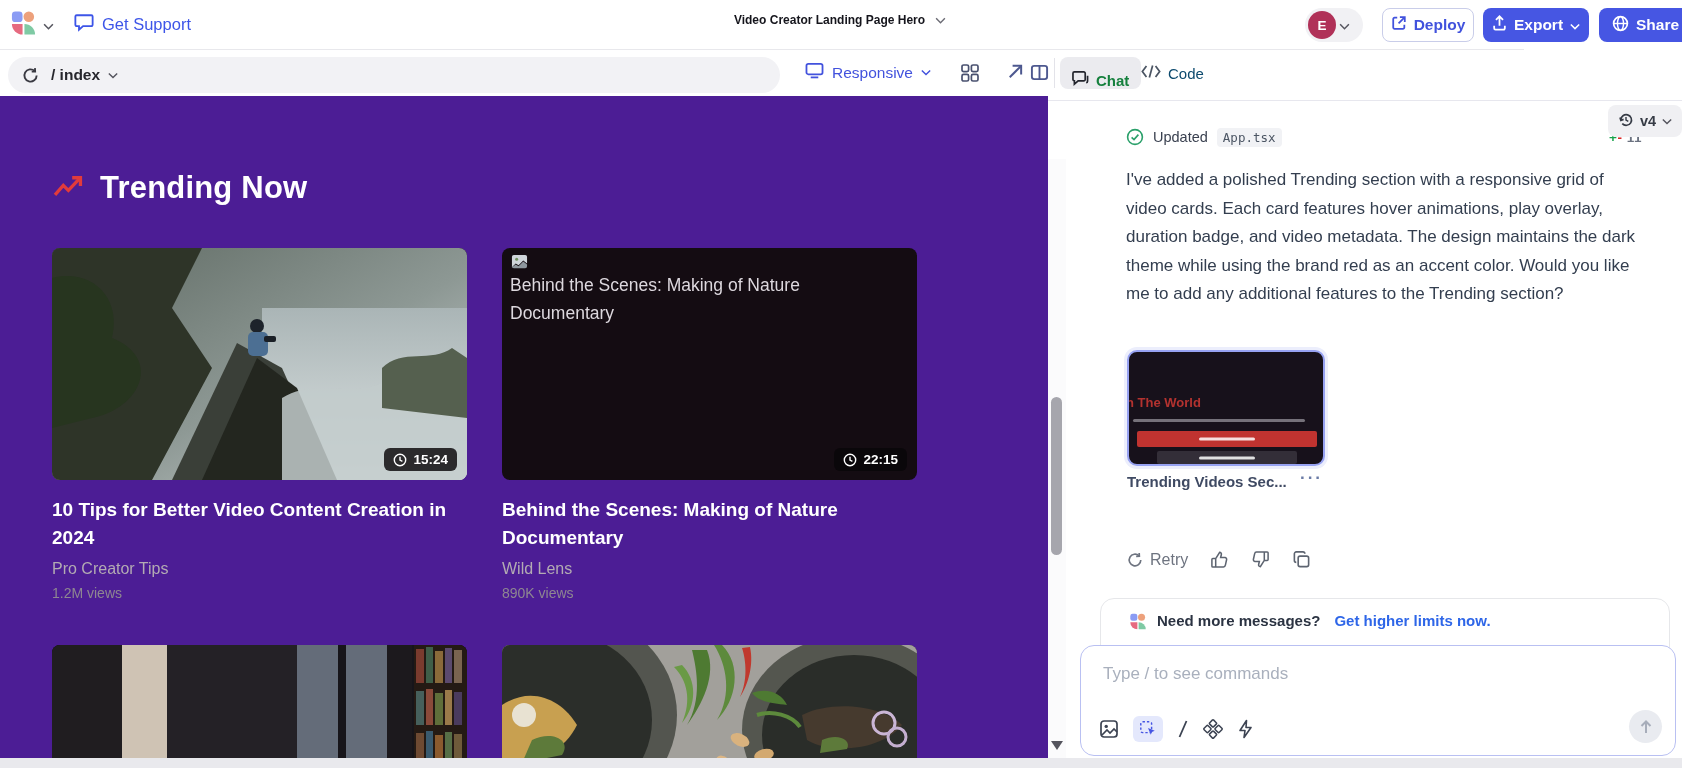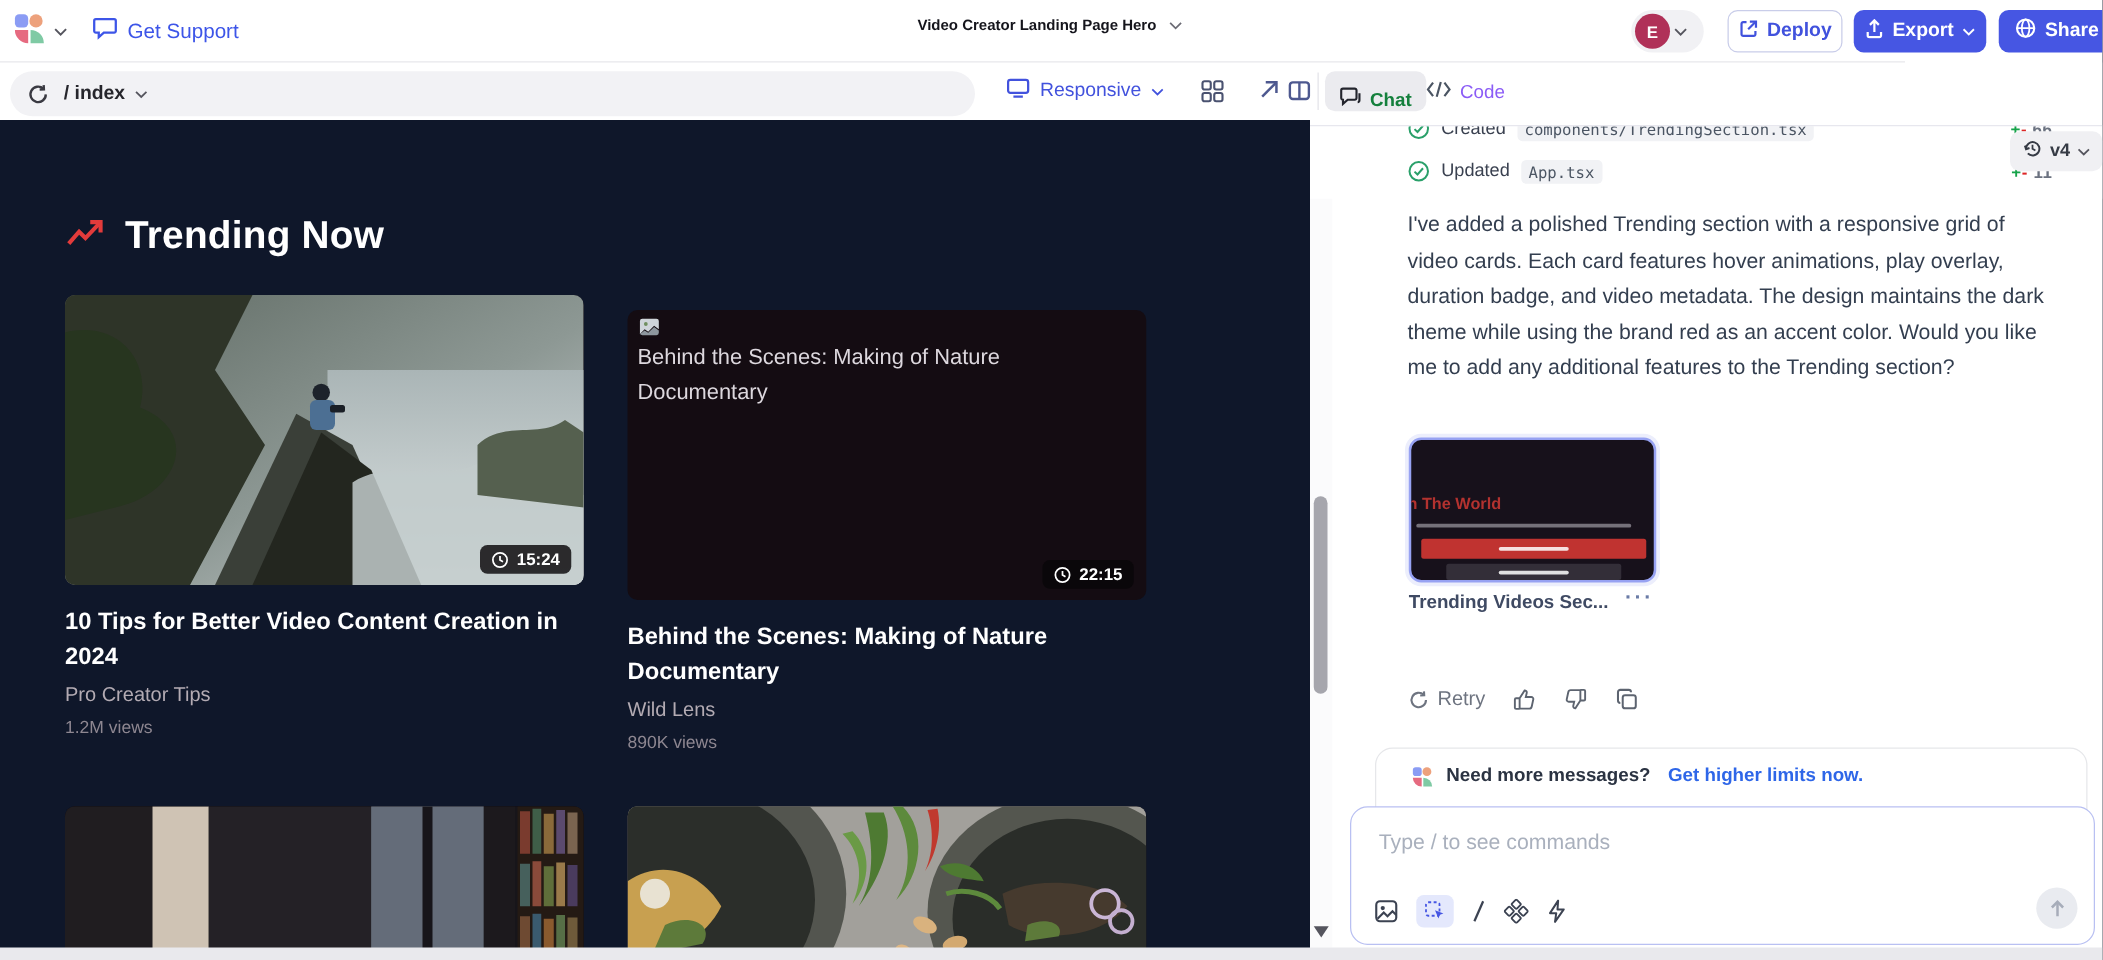--- a/index.html
+++ b/index.html
@@ -23,25 +23,25 @@
   .btn-share  { left:1599px; top:8px; width:93px; background:#4656e3; color:#fff; }
 
   
   .toolbar { left:0; top:50px; width:1682px; height:46px; background:#fff; z-index:19; }
   .url-pill { left:8px; top:7px; width:772px; height:36px; background:#f2f2f5; border-radius:18px; display:flex; align-items:center; padding:0 14px; gap:12px; }
   .url-path { font-size:15.5px; font-weight:700; color:#26262c; display:flex; align-items:center; gap:8px; cursor:pointer; }
   .device-group { left:805px; top:12px; display:flex; align-items:center; gap:8px; color:#4252dd; font-size:15.5px; font-weight:500; cursor:pointer; }
   .tb-icon { top:13px; width:20px; height:20px; cursor:pointer; }
   .tb-divider { left:1054px; top:8px; width:1px; height:30px; background:#e3e3e9; }
   .tab-chat { left:1060px; top:7px; height:32px; padding:0 12px; background:#ebebef; border-radius:8px; display:flex; align-items:flex-end; gap:7px; font-size:15px; font-weight:700; color:#15803d; cursor:pointer; }
-  .tab-code { left:1133px; top:7px; height:32px; padding:0 8px; display:flex; align-items:center; gap:7px; font-size:15px; font-weight:500; color:#8b5cf6; cursor:pointer; }
+  .tab-code { left:1133px; top:7px; height:32px; padding:0 8px; display:flex; align-items:center; gap:7px; font-size:15px; font-weight:500; color:#0c4a6e; cursor:pointer; }
   .version-pill { left:1608px; top:7px; height:32px; padding:0 10px; background:#f0f0f3; border-radius:8px; display:flex; align-items:center; gap:6px; font-size:14.5px; font-weight:600; color:#363b45; cursor:pointer;margin-top:48px; }
 
   
-  .preview { left:0; top:96px; width:1048px; height:672px; background:#0f172a; overflow:hidden; }
+  .preview { left:0; top:96px; width:1048px; height:672px; background:#4c1d95; overflow:hidden; }
   .section-head { position:absolute; left:52px; top:74px; display:flex; align-items:center; gap:14px; }
   .section-title { font-size:31px; font-weight:700; color:#fff; letter-spacing:.2px; }
   .vcard { position:absolute; width:415px; cursor:pointer; }
   .vimg { position:relative; width:415px; height:232px; border-radius:8px; overflow:hidden; background:#140c12; }
   .vimg svg { display:block; }
   .badge { position:absolute; right:10px; bottom:9px; background:rgba(8,6,9,0.82); color:#fff; font-size:13.5px; font-weight:600; border-radius:6px; padding:4px 9px; display:flex; align-items:center; gap:6px; }
   .vtitle { margin-top:16px; width:400px; font-size:19px; font-weight:700; color:#fff; line-height:28px; }
   .vchannel { margin-top:8px; font-size:16px; color:#b3abb3; }
   .vviews { margin-top:7px; font-size:14px; color:#8e8791; }
   .alt-block { position:absolute; left:8px; top:6px; width:345px; font-size:17.5px; color:#ddd8de; line-height:28px; }
@@ -260,21 +260,21 @@
     <div class="section-head">
       <span>
         <svg width="34" height="28" viewBox="0 0 26 22">
             <polyline points="2,18 8.5,10.5 12.5,14.5 22,4.5" fill="none" stroke="#e23b3b" stroke-width="2.6"></polyline>
             <polyline points="15.5,4.5 22,4.5 22,11" fill="none" stroke="#e23b3b" stroke-width="2.6"></polyline>
           </svg>
       </span>
       <span class="section-title">Trending Now</span>
     </div>
 
-    <div class="vcard" style="left:52px; top:140px;">
+    <div class="vcard" style="left:52px; top:152px;">
       <div class="vimg">
         <svg width="415" height="232" viewBox="0 0 415 232" preserveAspectRatio="none">
           <defs>
             <linearGradient id="sky1" x1="0" y1="0" x2="1" y2="1">
               <stop offset="0" stop-color="#5f6a63"></stop>
                 <stop offset="0.55" stop-color="#8d9894"></stop>
                 <stop offset="1" stop-color="#cdd3d4"></stop>
             </linearGradient>
             <linearGradient id="fog1" x1="0" y1="0" x2="0" y2="1">
               <stop offset="0" stop-color="#aab5b6"></stop>
@@ -396,29 +396,20 @@
   <div class="abs chat-sb-track">
     <div class="sb-arrow sb-up"></div>
     <div class="sb-thumb"></div>
     <div class="sb-arrow sb-down"></div>
   </div>
   <div class="abs tabbar-border"></div>
 
   <div class="abs chat-panel"></div>
 
   <div class="abs events-clip">
-    <div class="event-row" style="top:-13px;">
-      <svg width="18" height="18" viewBox="0 0 18 18">
-          <circle cx="9" cy="9" r="7.4" fill="none" stroke="#2aa06a" stroke-width="1.6"></circle>
-          <polyline points="5.6,9.3 8,11.6 12.4,6.6" fill="none" stroke="#2aa06a" stroke-width="1.6"></polyline>
-        </svg>
-      <span>Created</span>
-      <span class="file-chip">components/TrendingSection.tsx</span>
-      <span class="diff"><span class="plus">+</span><span class="minus">-</span> <span>66</span></span>
-    </div>
     <div class="event-row" style="top:21px;">
       <svg width="18" height="18" viewBox="0 0 18 18">
           <circle cx="9" cy="9" r="7.4" fill="none" stroke="#2aa06a" stroke-width="1.6"></circle>
           <polyline points="5.6,9.3 8,11.6 12.4,6.6" fill="none" stroke="#2aa06a" stroke-width="1.6"></polyline>
         </svg>
       <span>Updated</span>
       <span class="file-chip">App.tsx</span>
       <span class="diff"><span class="plus">+</span><span class="minus">-</span> <span>11</span></span>
     </div>
   </div>

